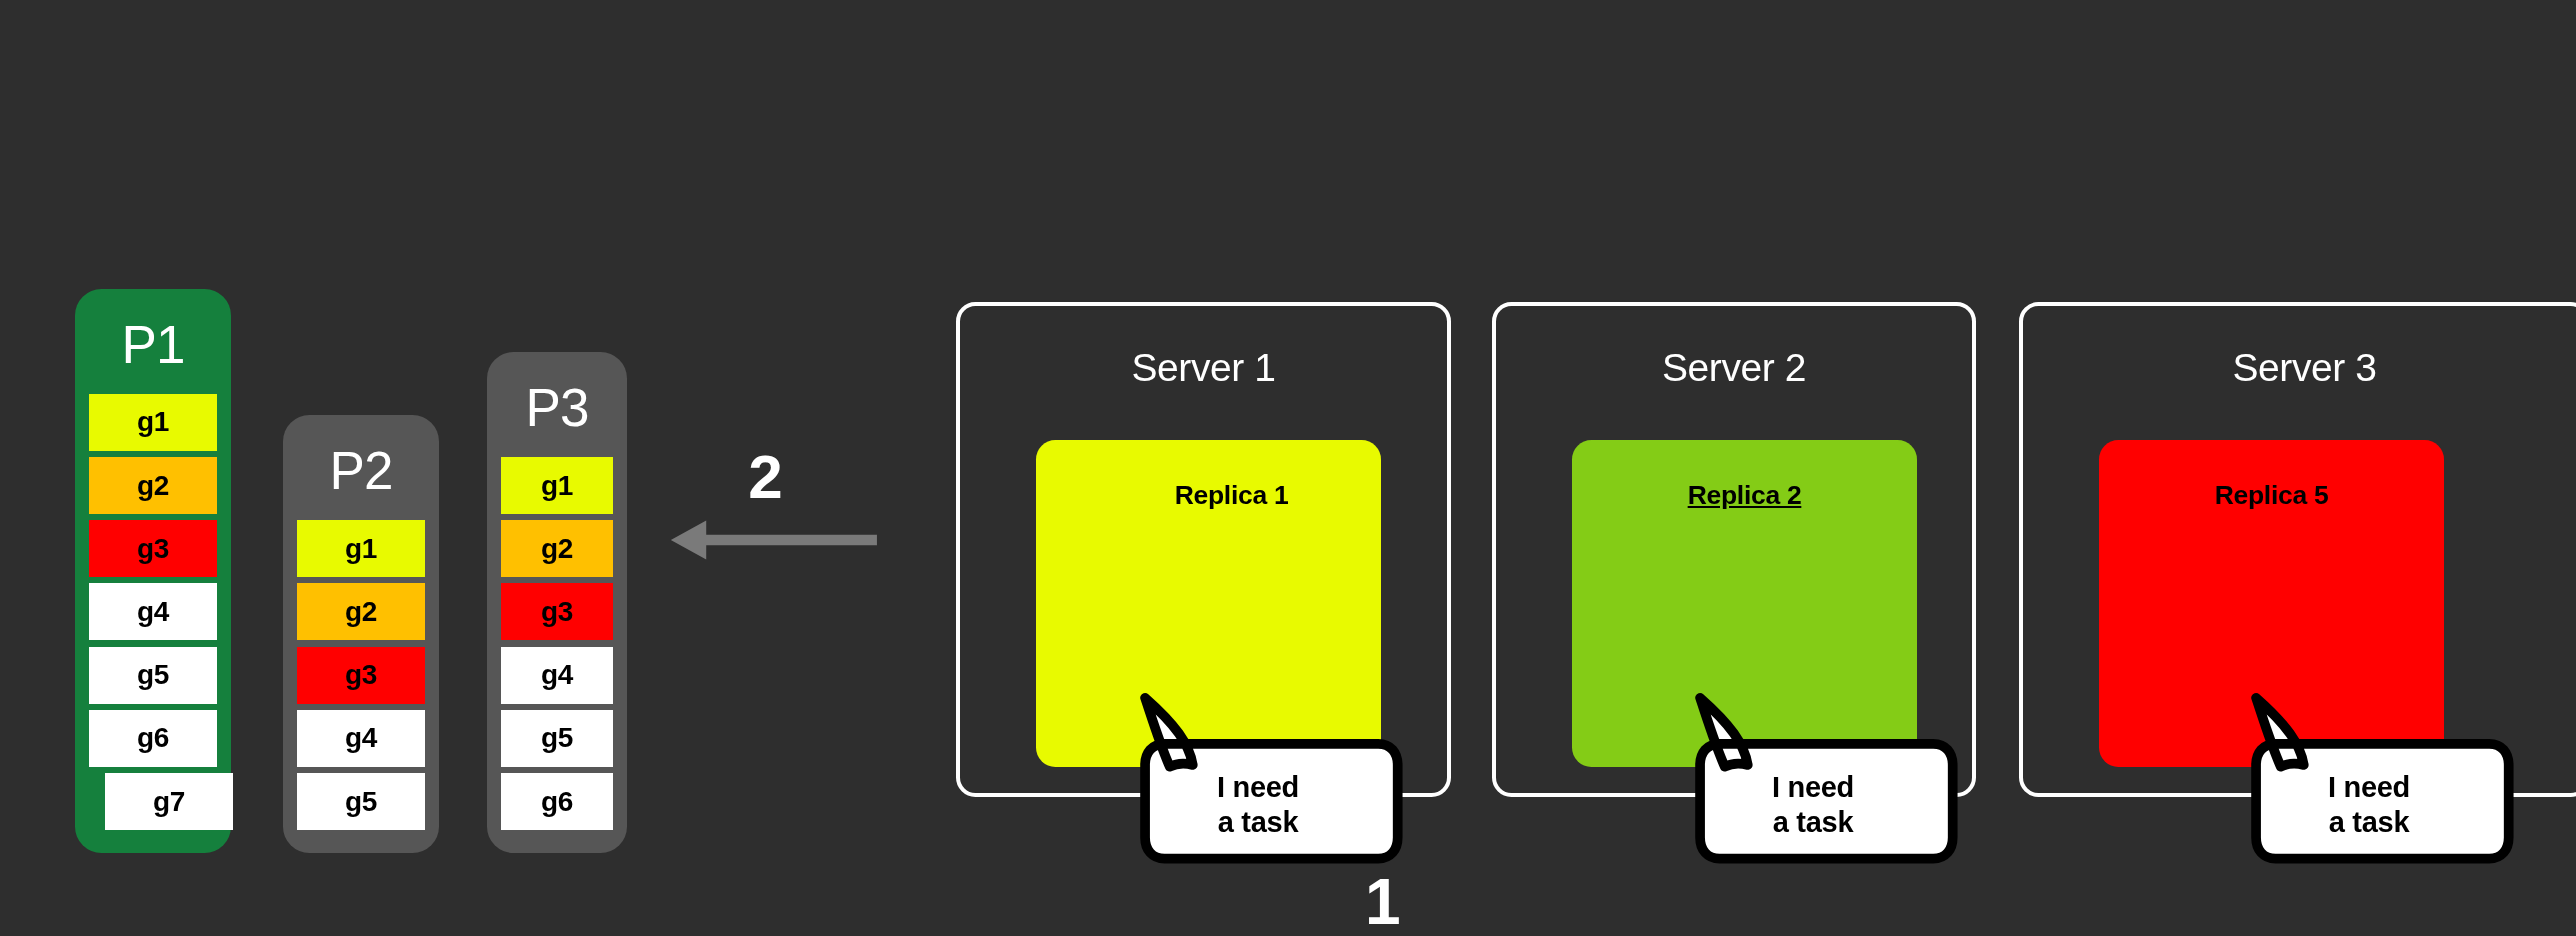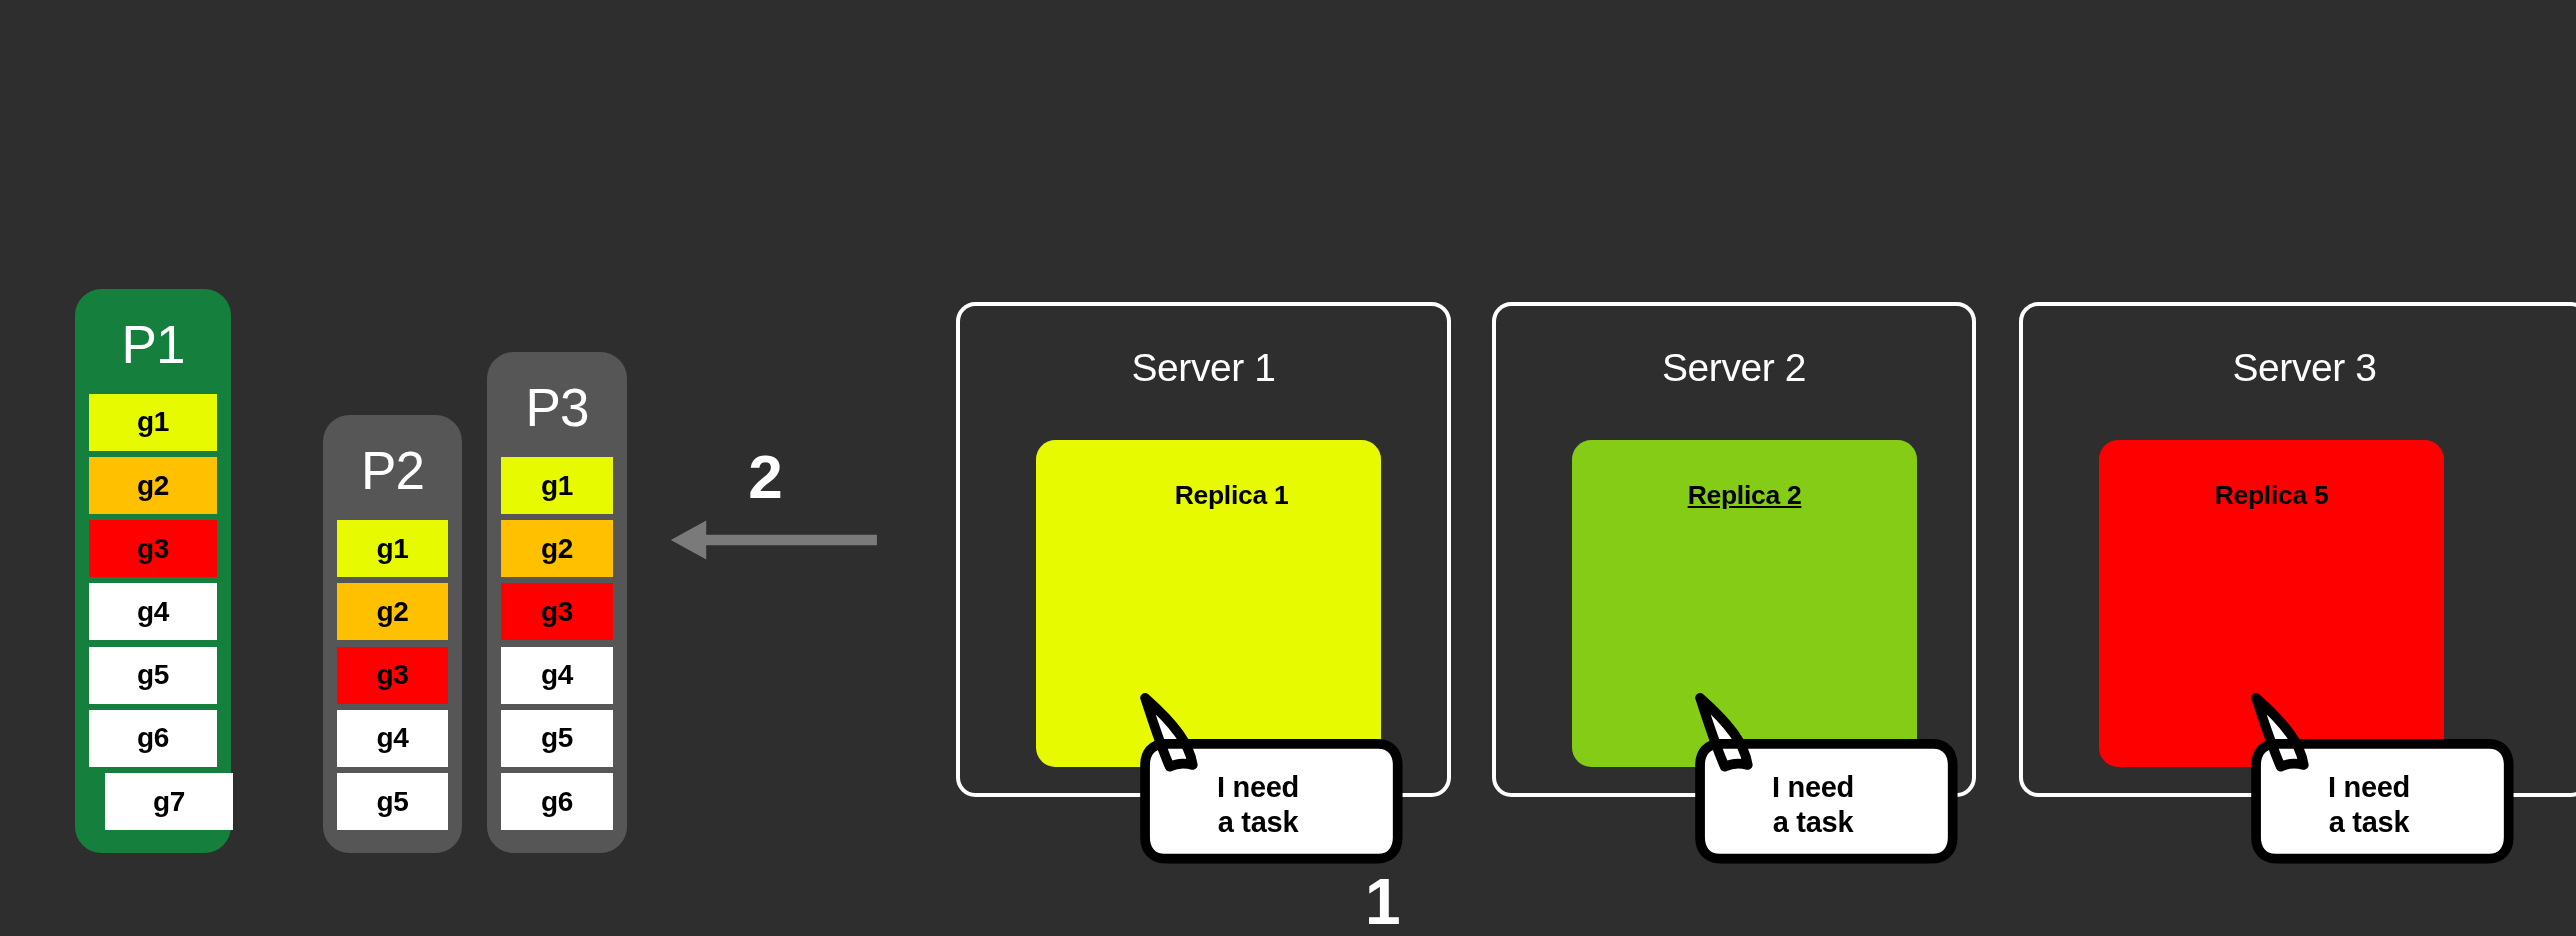--- a/index.html
+++ b/index.html
@@ -17,21 +17,21 @@
     position:absolute;
     bottom:84px;
     background:#565656;
     border-radius:26.5px;
     display:flex;
     flex-direction:column;
     align-items:center;
     padding:0 14px 23px 14px;
   }
   .p1 { left:75px;  width:156px; }
-  .p2 { left:283px; width:139px;margin-left:40px; }
+  .p2 { left:283px; width:156px; }
   .p3 { left:487px; width:140px; }
 
   .partition-title {
     color:#ffffff;
     font-size:53px;
     font-weight:400;
     line-height:1;
     letter-spacing:-0.9px;
     padding:29px 0 23px 0;
     text-align:center;

